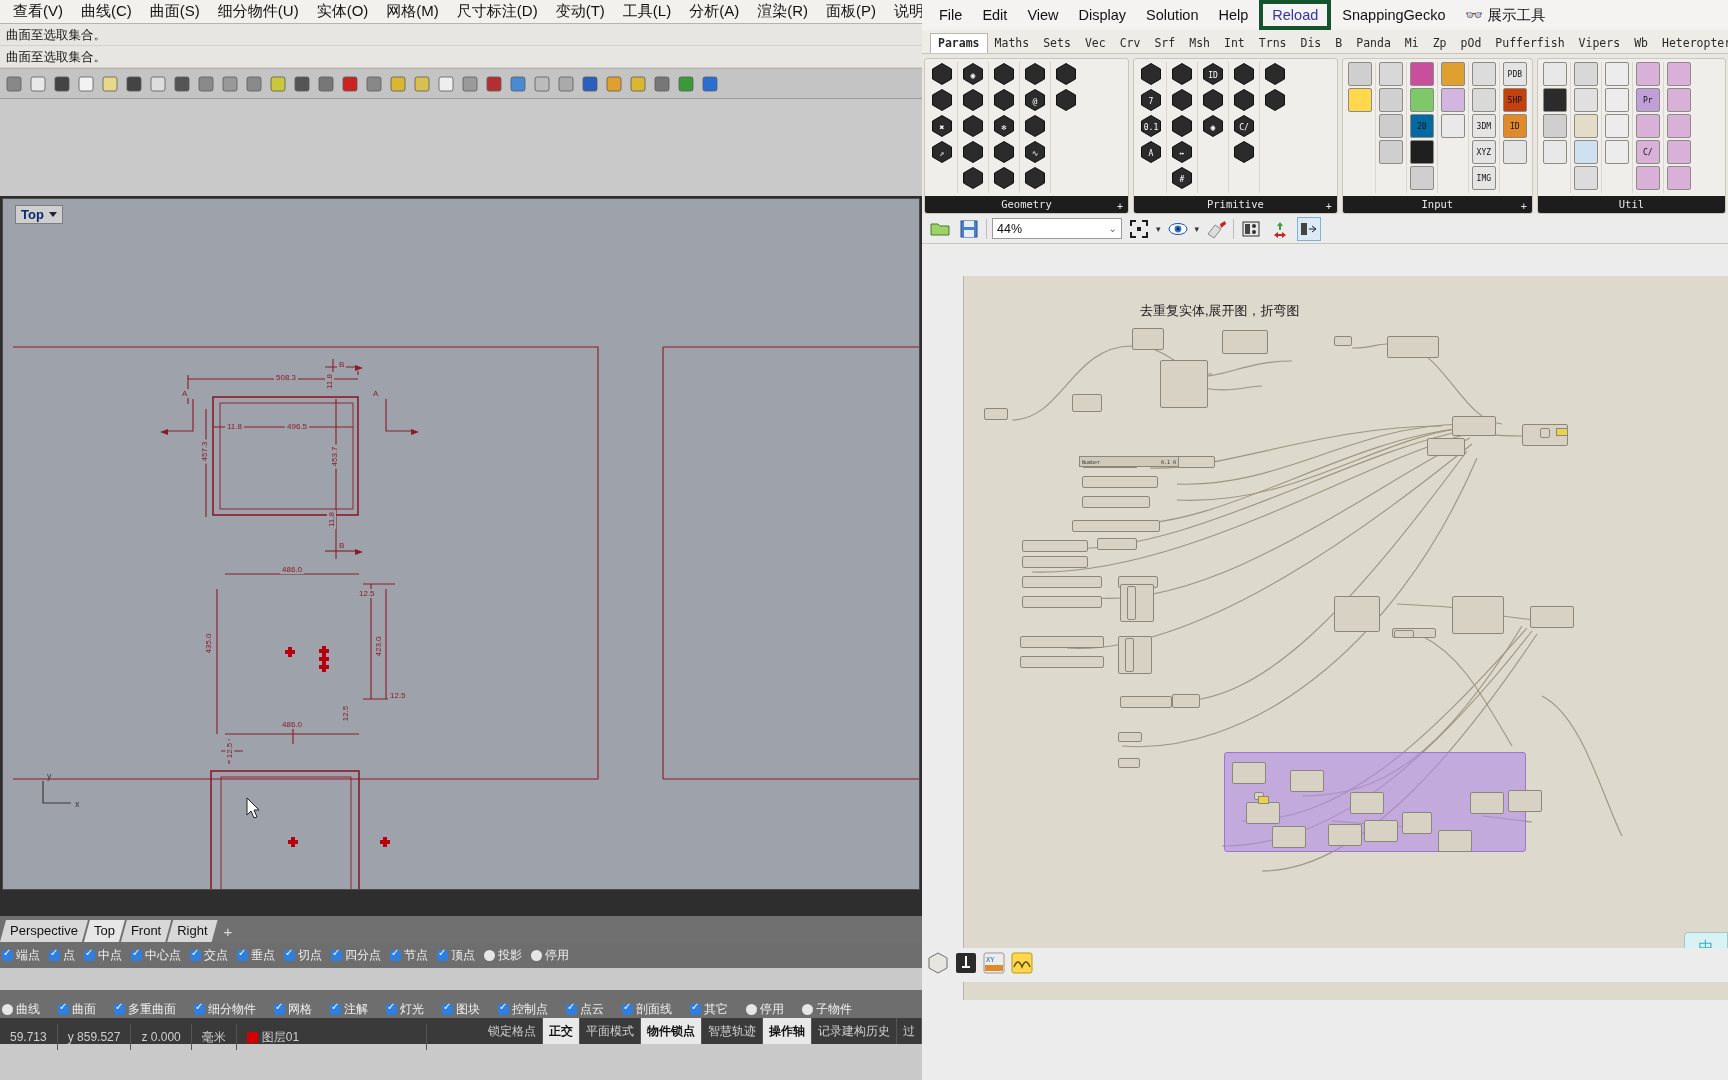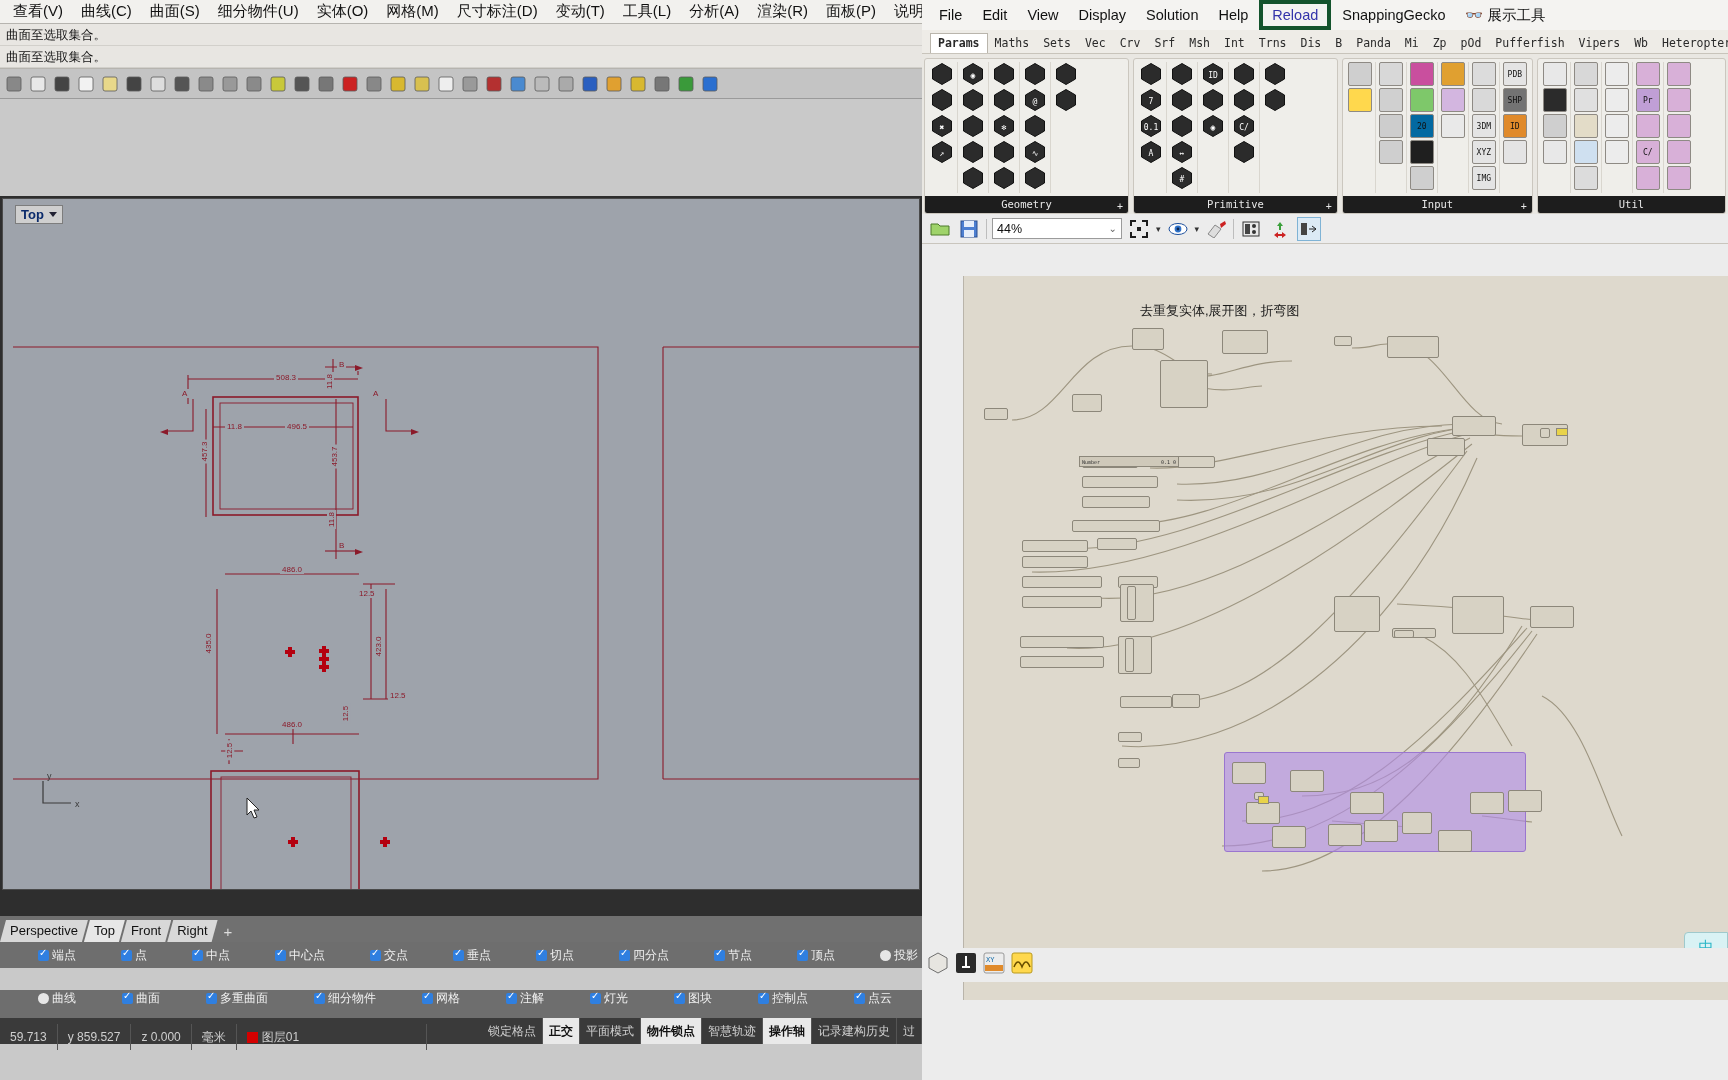--- a/index.html
+++ b/index.html
@@ -42,23 +42,23 @@
   .vtabs { position:absolute; left:0; top:916px; width:922px; height:26px;
            background:#707070; display:flex; align-items:flex-end; }
   .vtabs .vt { font-size:13px; color:#111; background:#d8d8d8; padding:3px 10px 4px 10px;
                margin-right:-4px; clip-path: polygon(6px 0,100% 0,calc(100% - 6px) 100%,0 100%); }
   .vtabs .vt.active { background:#e7e7e7; }
   .vtabs .plus { color:#ddd; font-size:15px; padding:2px 10px; }
   .osnap { position:absolute; left:0; top:942px; width:922px; height:26px;
            background:#6e6e6e; display:flex; align-items:center; gap:9px;
            padding-left:2px; font-size:12px; color:#f0f0f0; }
   .objf  { position:absolute; left:0; top:990px; width:922px; height:28px;
-           background:#6e6e6e; display:flex; align-items:flex-start; gap:10px;
+           background:#6e6e6e; display:flex; align-items:flex-end; gap:18px;
            padding-left:2px; font-size:12px; color:#f0f0f0; }
-  .cb { display:inline-flex; align-items:center; gap:3px; white-space:nowrap;margin-left:36px; }
+  .cb { display:inline-flex; align-items:center; gap:3px; white-space:nowrap; }
   .cb i { width:11px; height:11px; border-radius:2px; background:#2f7fe0;
           display:inline-block; position:relative; }
   .cb i:after { content:"✓"; position:absolute; left:1px; top:-3px; font-size:10px;
                 color:#fff; font-style:normal; }
   .cb.off i { background:#e6e6e6; border-radius:50%; }
   .cb.off i:after { content:""; }
   .rh-status { position:absolute; left:0; top:1018px; width:922px; height:26px;
                background:#3a3a3a; display:flex; align-items:center;
                font-size:12px; color:#cfcfcf; }
   .rh-status .cell { padding:0 10px; height:100%; display:flex; align-items:center;
@@ -920,21 +920,21 @@
               </div>
               <div>
                 <div class="sqi" style="background:#e4e4e4">IMG</div>
               </div>
             </div>
             <div class="col">
               <div>
                 <div class="sqi" style="background:#e4e4e4">PDB</div>
               </div>
               <div>
-                <div class="sqi" style="background:#737373">SHP</div>
+                <div class="sqi" style="background:#c2410c">SHP</div>
               </div>
               <div>
                 <div class="sqi" style="background:#e08a2a">ID</div>
               </div>
               <div>
                 <div class="sqi" style="background:#e4e4e4"></div>
               </div>
             </div>
           </div>
           <div class="cap"><span>Input</span><span class="pin">+</span></div>

